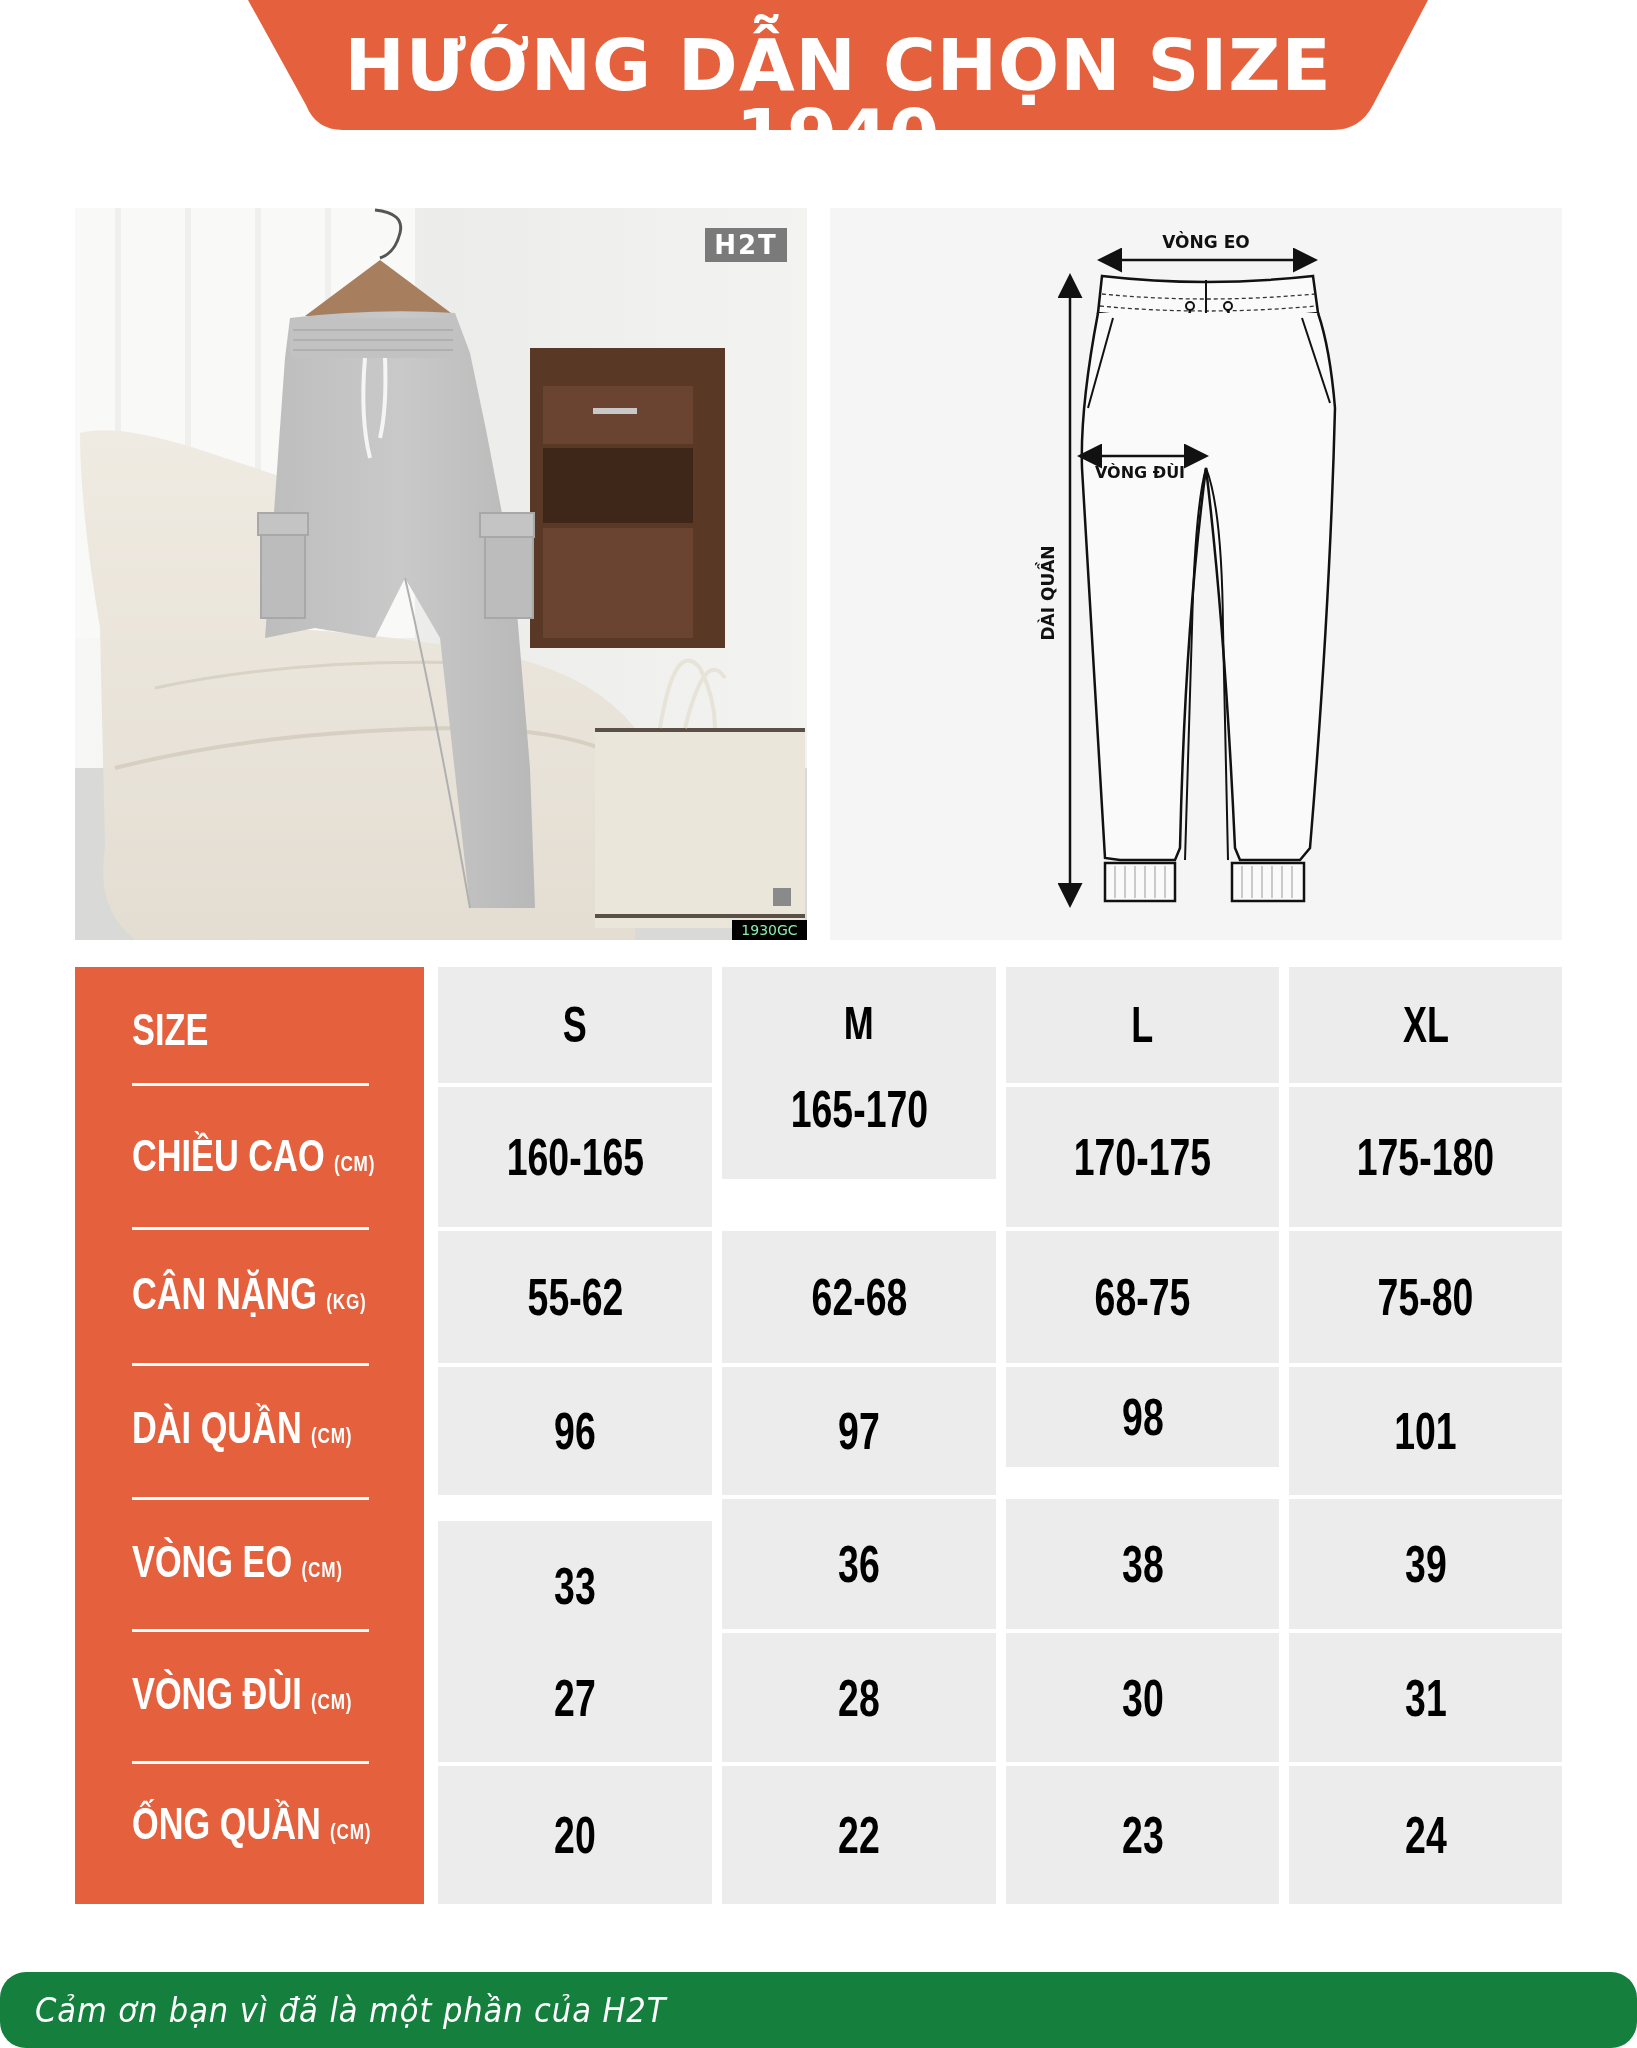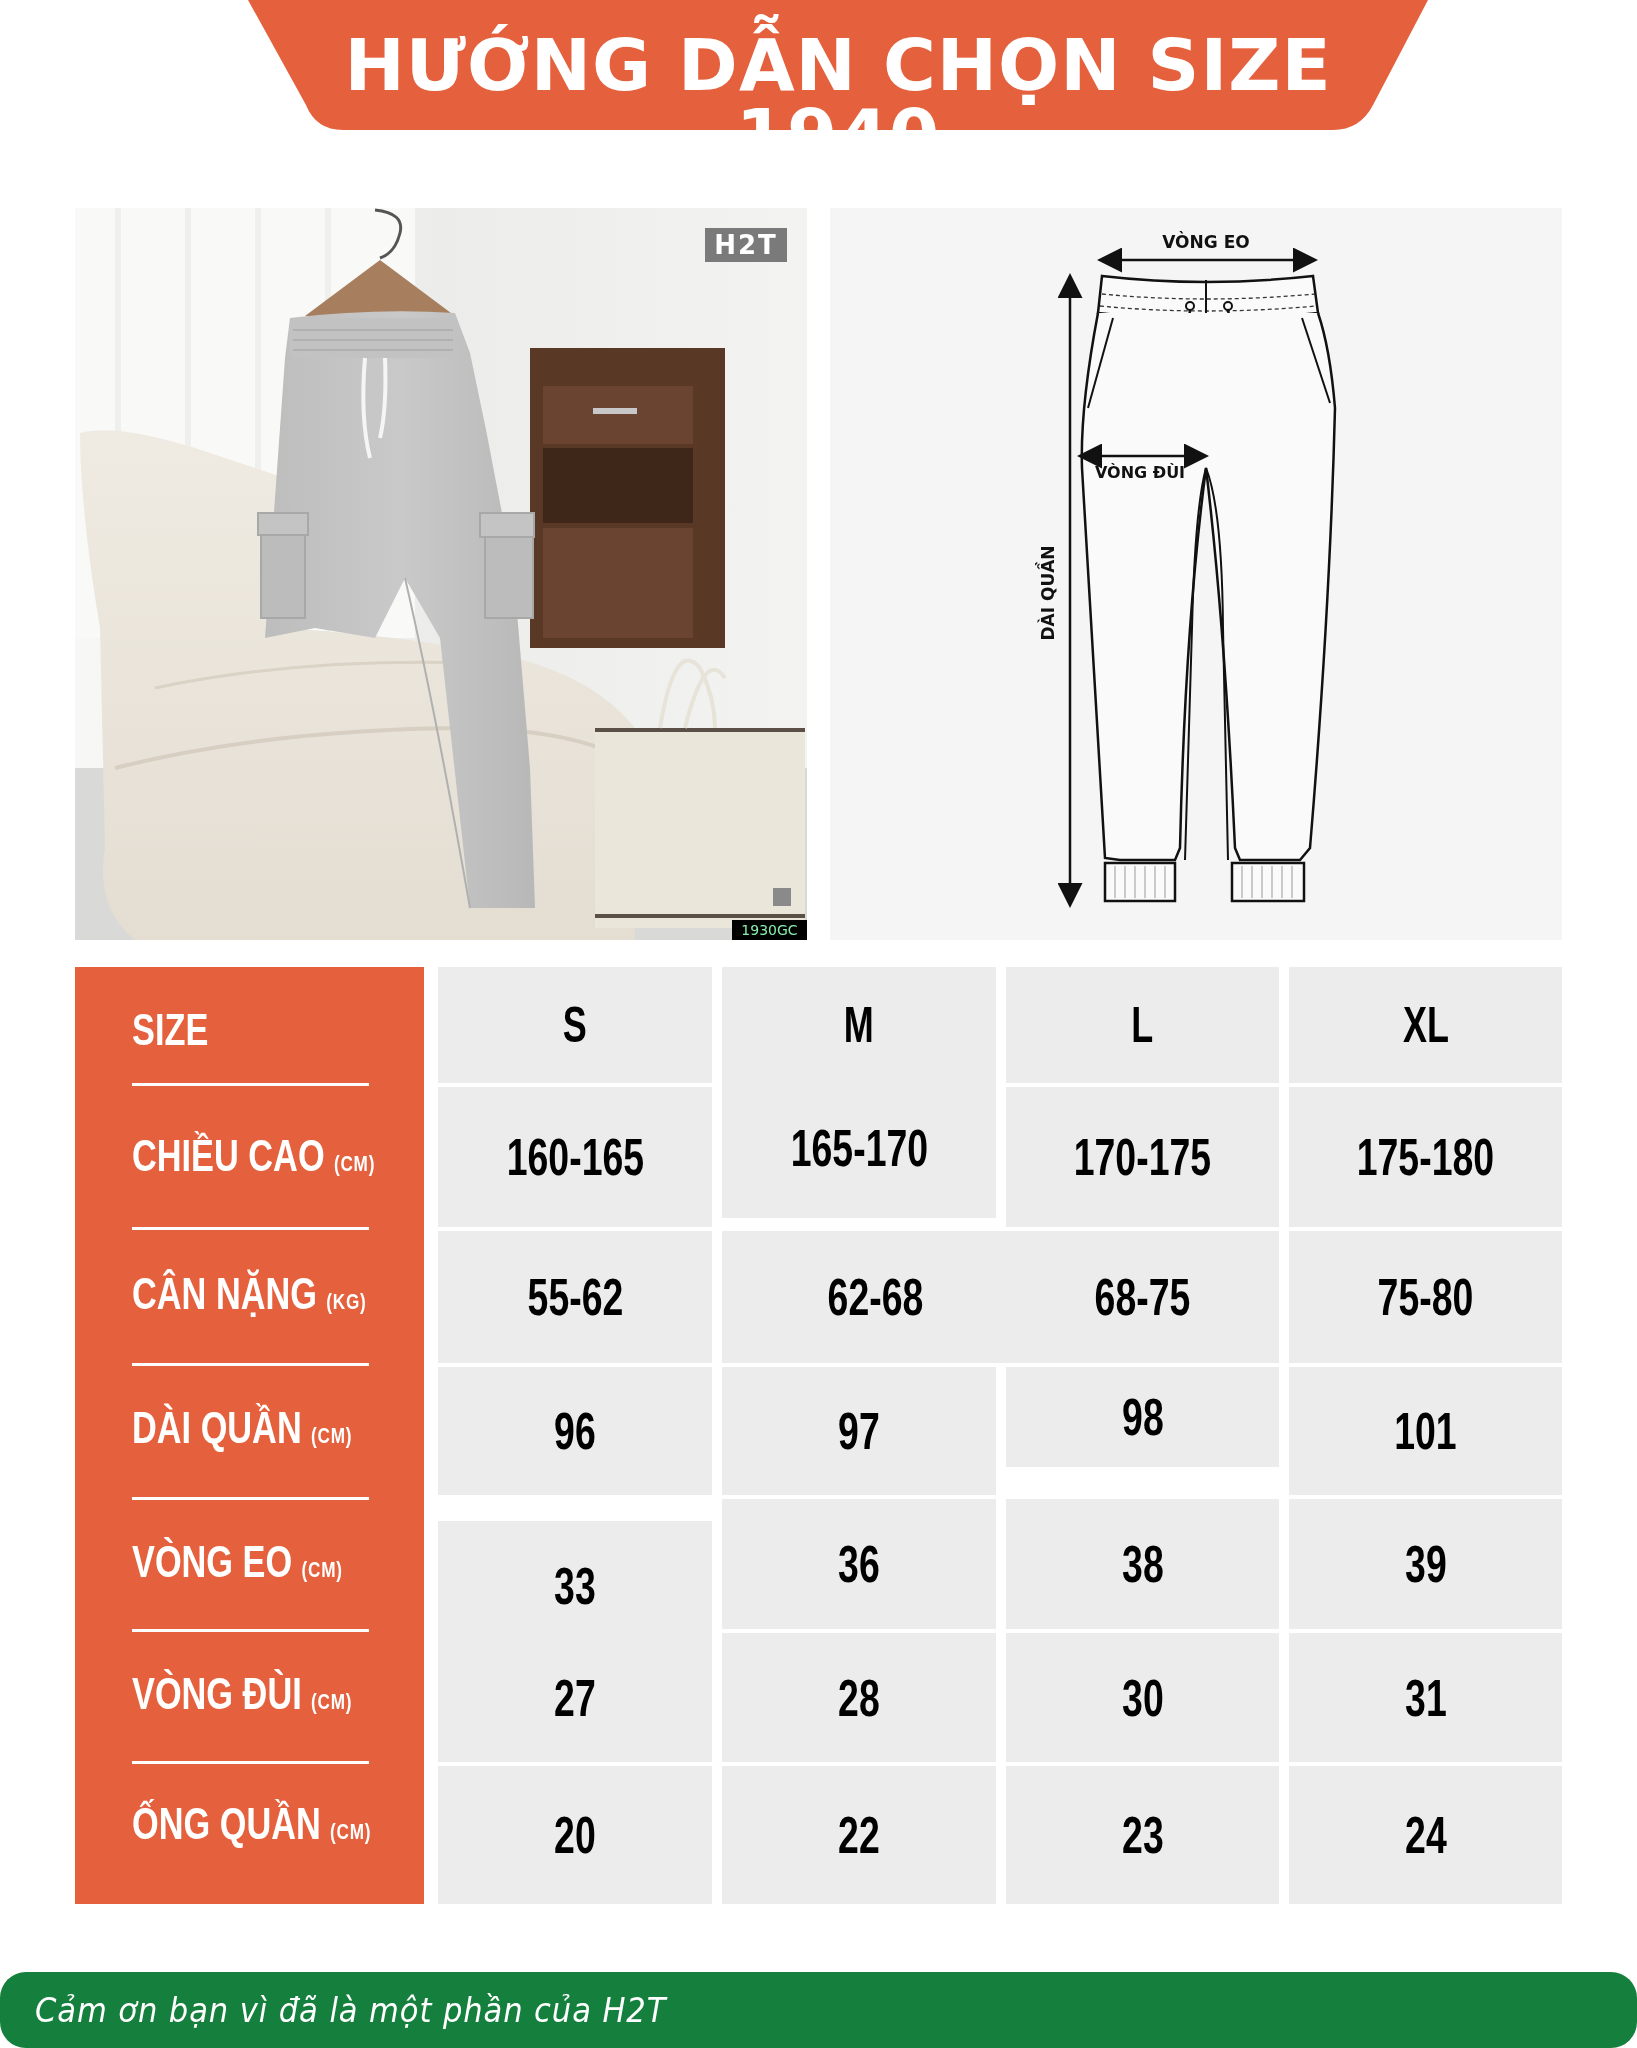--- a/index.html
+++ b/index.html
@@ -250,34 +250,34 @@
   <div class="cell cell-head" style="left:1006px;top:967px;width:273px;height:116px;">
       <span class="cell-text">L</span>
     </div>
   <div class="cell cell-head" style="left:1289px;top:967px;width:273px;height:116px;">
       <span class="cell-text">XL</span>
     </div>
 
   <div class="cell" style="left:438px;top:1087px;width:274px;height:140px;">
       <span class="cell-text">160-165</span>
     </div>
-  <div class="cell" style="left:722px;top:1078px;width:274px;height:140px;">
+  <div class="cell" style="left:722px;top:1039px;width:274px;height:140px;">
       <span class="cell-text">165-170</span>
     </div>
   <div class="cell" style="left:1006px;top:1087px;width:273px;height:140px;">
       <span class="cell-text">170-175</span>
     </div>
   <div class="cell" style="left:1289px;top:1087px;width:273px;height:140px;">
       <span class="cell-text">175-180</span>
     </div>
 
   <div class="cell" style="left:438px;top:1231px;width:274px;height:132px;">
       <span class="cell-text">55-62</span>
     </div>
-  <div class="cell" style="left:722px;top:1231px;width:274px;height:132px;padding-left:16px;">
+  <div class="cell" style="left:722px;top:1231px;width:274px;height:132px;">
       <span class="cell-text">62-68</span>
     </div>
   <div class="cell" style="left:1006px;top:1231px;width:273px;height:132px;">
       <span class="cell-text">68-75</span>
     </div>
   <div class="cell" style="left:1289px;top:1231px;width:273px;height:132px;">
       <span class="cell-text">75-80</span>
     </div>
 
   <div class="cell" style="left:438px;top:1367px;width:274px;height:128px;">

